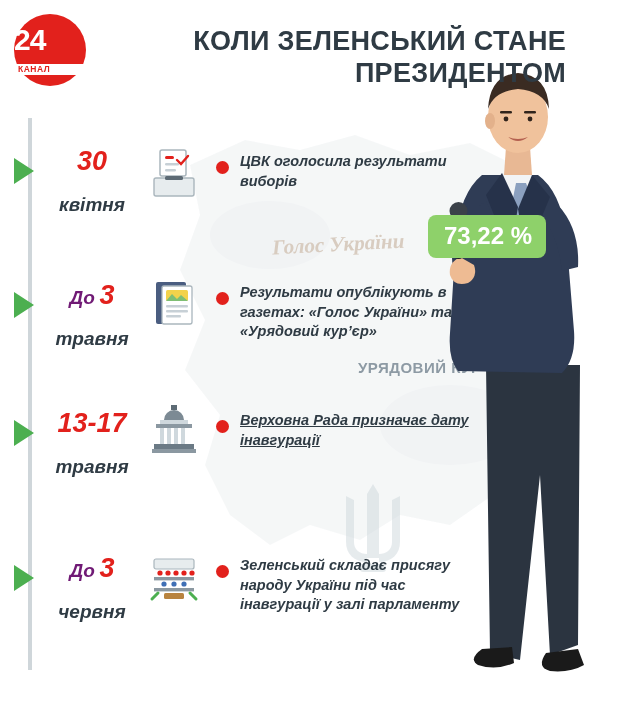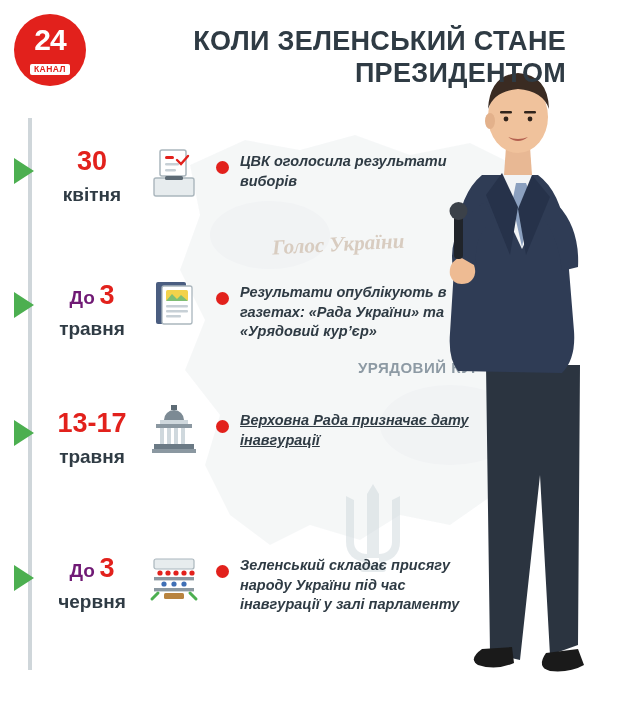--- a/index.html
+++ b/index.html
@@ -30,21 +30,20 @@
   .logo {
     position: absolute;
     left: 14px; top: 14px;
     width: 72px; height: 72px;
     border-radius: 50%;
     background: #e2211c;
     color: #fff;
     z-index: 6;
     display: flex;
     flex-direction: column;
-    align-items: center;
     justify-content: center;
     line-height: 1;
   }
   .logo .l24 {
     font-size: 30px;
     font-weight: bold;
     letter-spacing: -1px;
   }
   .logo .lkanal {
     margin-top: 9px;
@@ -96,36 +95,37 @@
     border-left: 20px solid #4caf50;
   }
   .datebox {
     position: absolute;
     left: 44px;
     width: 96px;
     text-align: center;
     color: #2f3b44;
     font-weight: bold;
     line-height: 1.12;
+    font-style: italic;
   }
   .datebox .num {
     color: #e2211c;
     font-size: 27px;
     font-weight: bold;
   }
   .datebox .pre {
     font-size: 19px;
     color: #701a75;
     margin-top: 48px;
   }
   .datebox .mon {
     display: block;
     font-size: 19px;
     color: #2f3b44;
-    margin-top: 8px;
+    margin-top: 18px;
   }
   .datebox .line1 { white-space: nowrap; }
 
   .icon-slot {
     position: absolute;
     left: 146px;
     width: 56px; height: 56px;
   }
 
   .bullet {
@@ -208,20 +208,21 @@
 
   <div class="logo">
     <span class="l24">24</span>
     <span class="lkanal">КАНАЛ</span>
   </div>
 
   <div class="title">КОЛИ ЗЕЛЕНСЬКИЙ СТАНЕ ПРЕЗИДЕНТОМ</div>
 
   <div class="tl-line"></div>
 
+  <div class="pct">73,22 %</div>
 
   <div class="row" style="top:140px;">
     <div class="arrow" style="top:18px;"></div>
     <div class="datebox" style="top:6px;">
       <span class="line1"><span class="num">30</span></span>
       <span class="mon">квітня</span>
     </div>
     <div class="icon-slot" style="top:6px;">
       <svg viewBox="0 0 56 56" width="56" height="56">
         <rect x="14" y="4" width="26" height="26" rx="2" fill="#ffffff" stroke="#aab6bd" stroke-width="1.5"></rect>
@@ -251,21 +252,21 @@
         <rect x="10" y="6" width="30" height="42" rx="2" fill="#4a5d80"></rect>
         <rect x="16" y="10" width="30" height="38" rx="2" fill="#ffffff" stroke="#aab6bd" stroke-width="1.3"></rect>
         <rect x="20" y="14" width="22" height="11" rx="1.5" fill="#f3d24b"></rect>
         <path d="M20,25 l6,-7 l5,5 l4,-4 l7,6 z" fill="#7fbf74"></path>
         <rect x="20" y="29" width="22" height="2.4" rx="1" fill="#c7d0d6"></rect>
         <rect x="20" y="34" width="22" height="2.4" rx="1" fill="#c7d0d6"></rect>
         <rect x="20" y="39" width="15" height="2.4" rx="1" fill="#c7d0d6"></rect>
       </svg>
     </div>
     <div class="bullet" style="top:20px;"></div>
-    <div class="text" style="top:11px;">Результати опублікують в газетах: «Рада України» та «Урядовий кур’єр»</div>
+    <div class="text" style="top:11px;">Результати опублікують в газетах: «Голос України» та «Урядовий кур’єр»</div>
   </div>
 
   <div class="row" style="top:400px;">
     <div class="arrow" style="top:20px;"></div>
     <div class="datebox" style="top:8px;">
       <span class="line1"><span class="num">13-17</span></span>
       <span class="mon">травня</span>
     </div>
     <div class="icon-slot" style="top:2px;">
       <svg viewBox="0 0 56 56" width="56" height="56">

